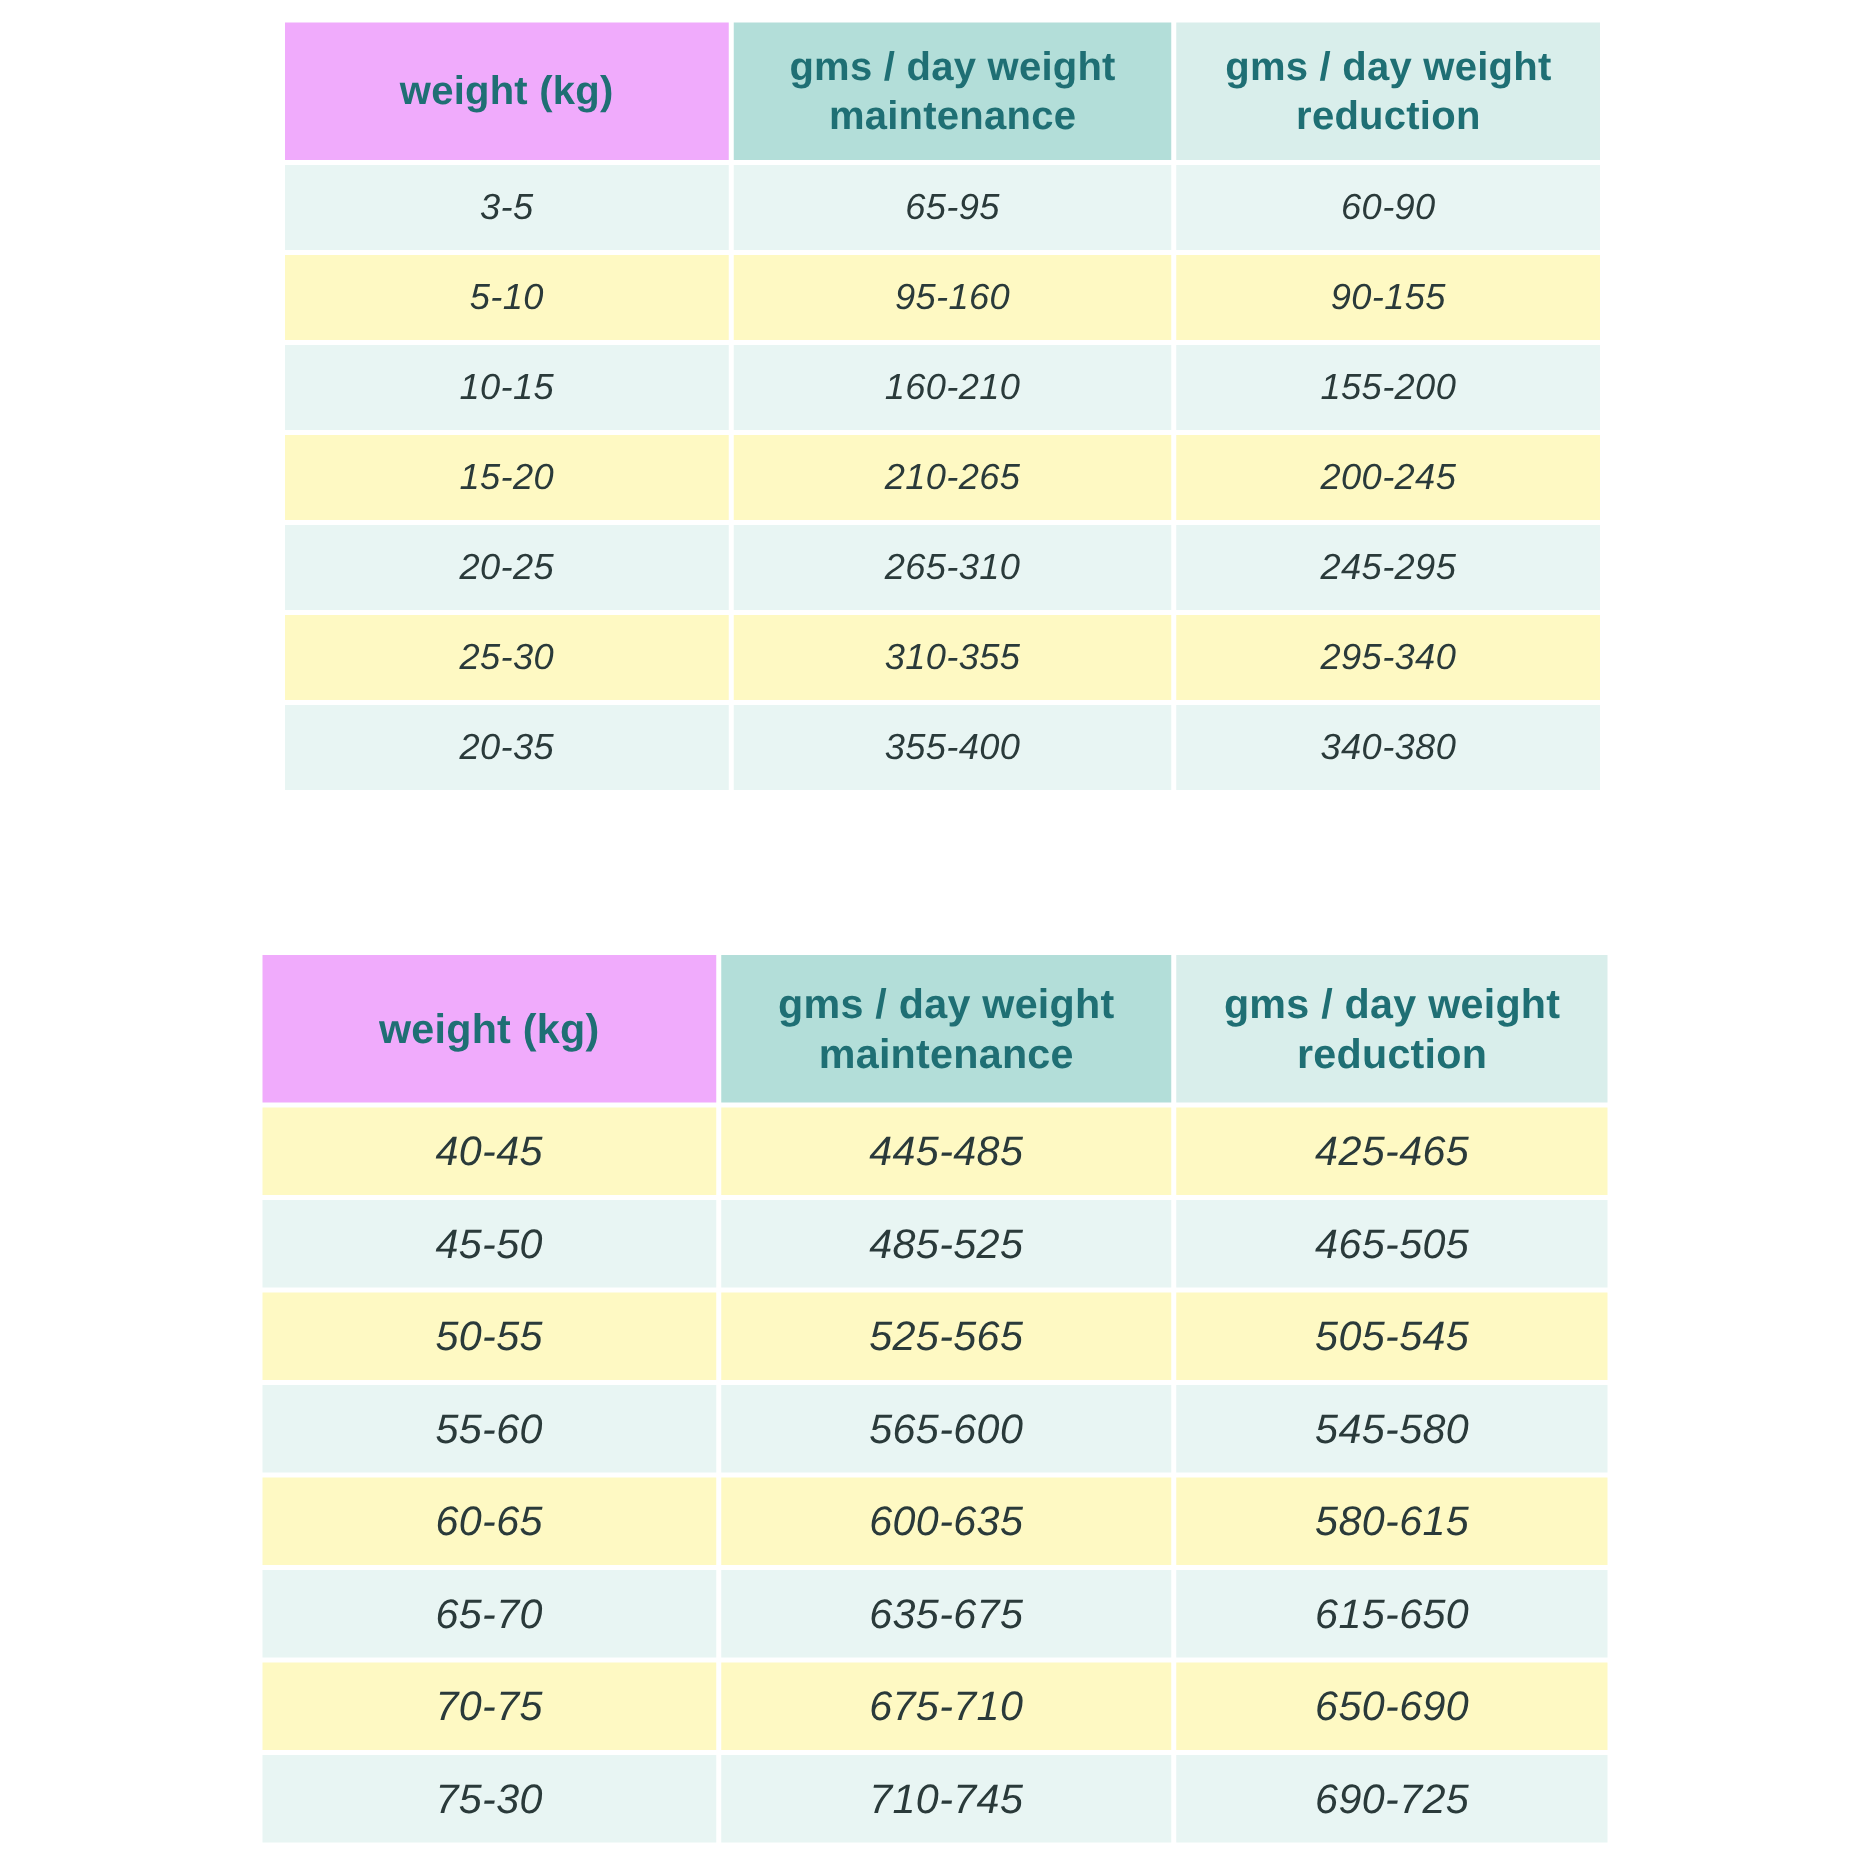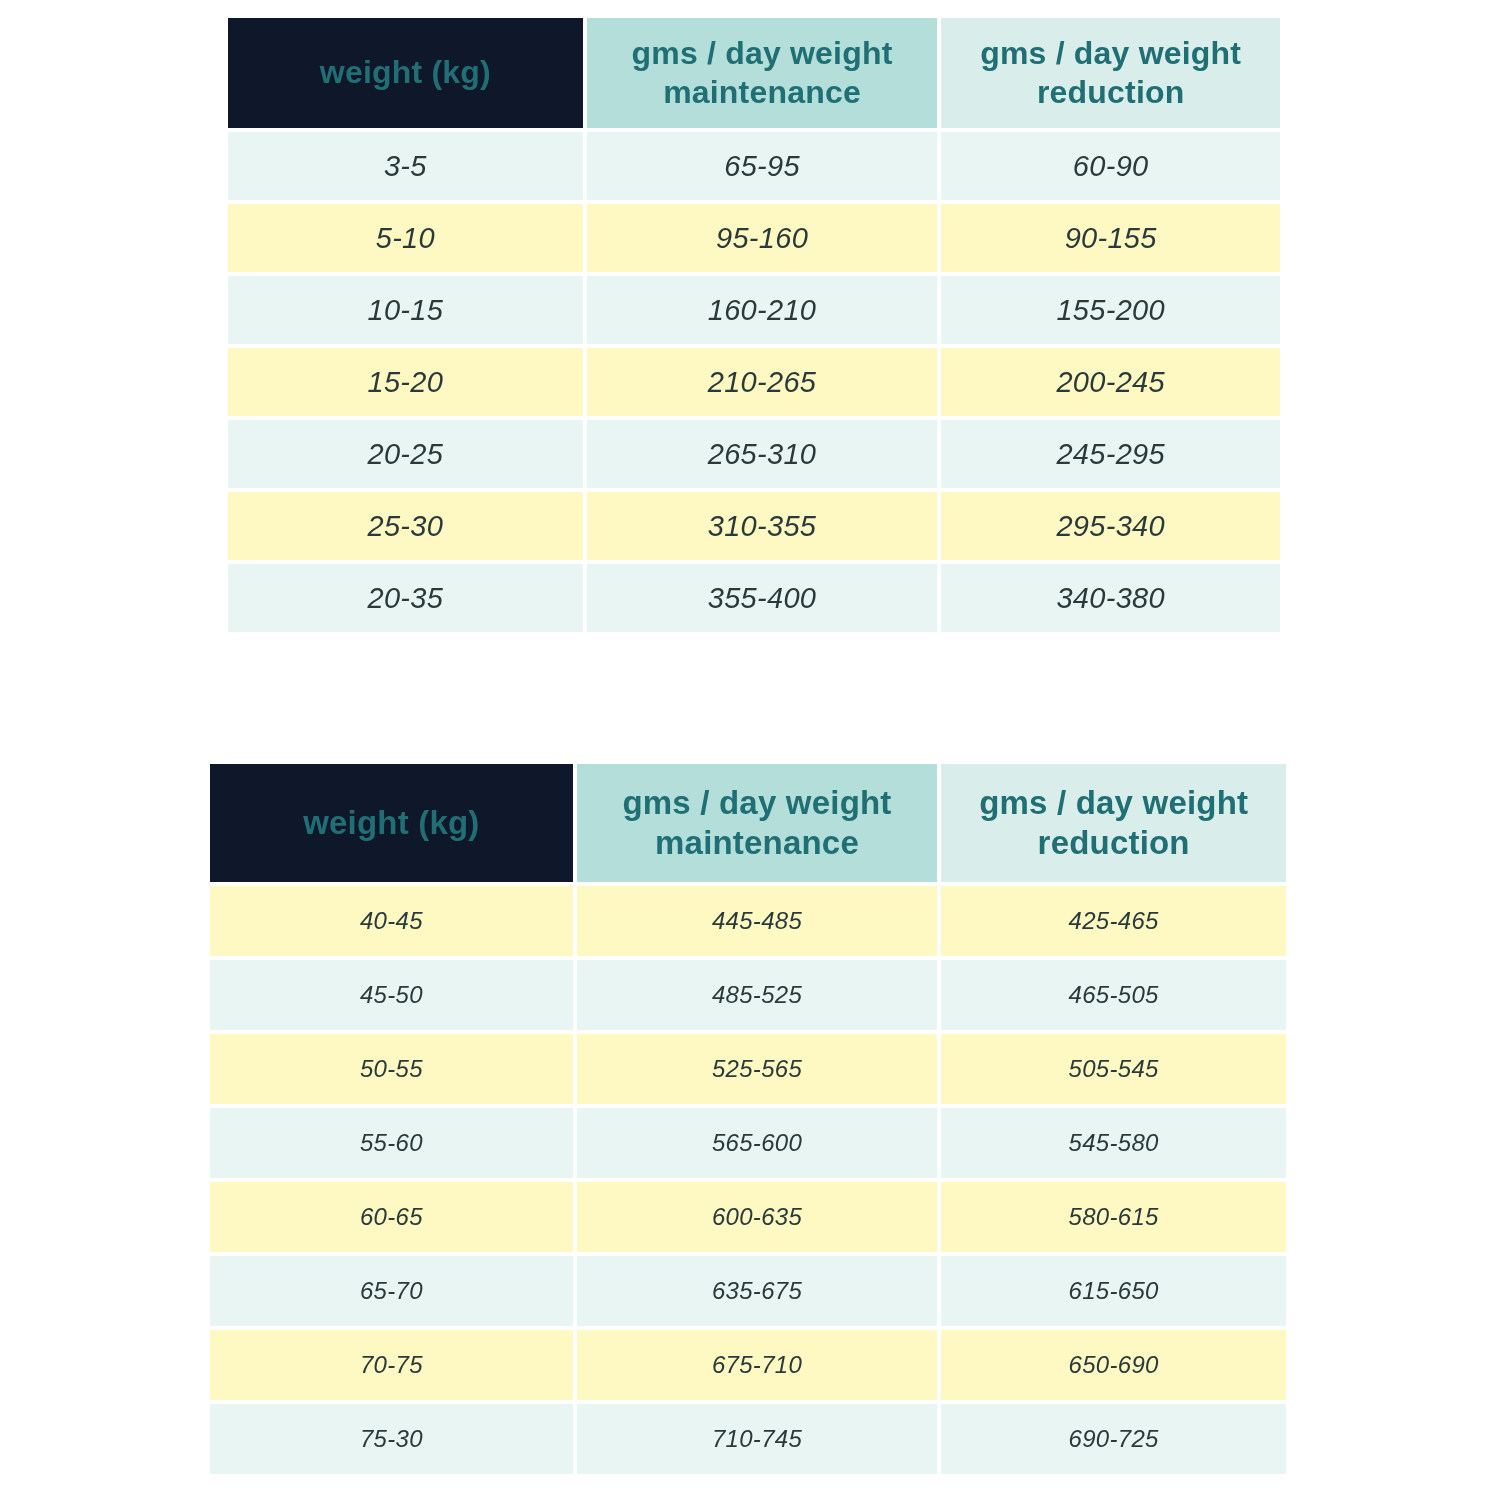--- a/index.html
+++ b/index.html
@@ -68,35 +68,35 @@
     font-weight: bold;
     font-size: 32px;
     line-height: 1.22;
     color: #1f6f74;
     letter-spacing: 0.2px;
   }
   #table-two .header-row .t-cell {
     height: 118px;
     font-size: 33px;
   }
-  .header-row .c1 { background: #0f172a; }
+  .header-row .c1 { background: #f0abfc; }
   .header-row .c2 { background: #b3ded9; }
   .header-row .c3 { background: #d9eeeb; }
 
   
   .body-row .t-cell {
     height: 68px;
     font-size: 29px;
     color: #2a3a3a;
     letter-spacing: 0.3px;
     font-style: italic;
   }
   #table-two .body-row .t-cell {
     height: 70px;
-    font-size: 24px;
+    font-size: 33px;
   }
   .body-row.light .t-cell { background: #e8f5f3; }
   .body-row.dark  .t-cell { background: #fef9c3; }
 </style>
 </head>
 <body>
 
 <div class="page">
 
   <div class="feeding-table" id="table-one">

